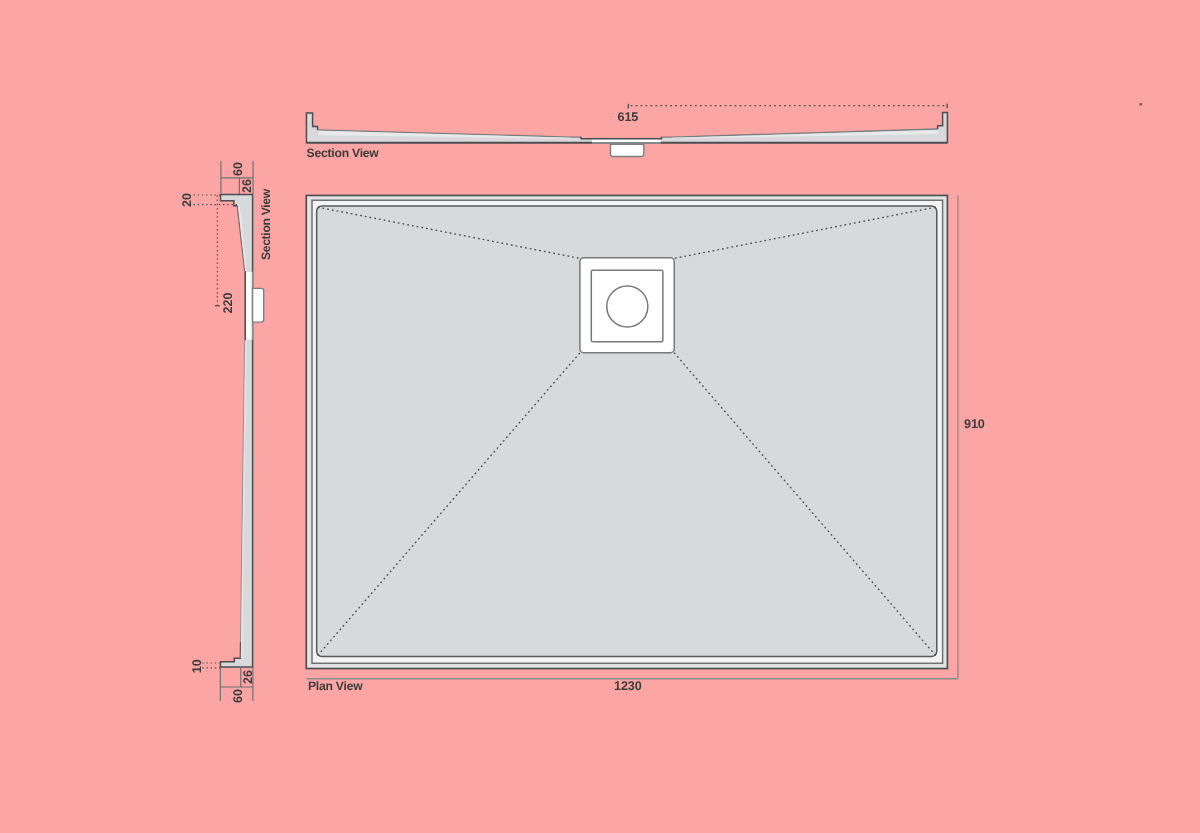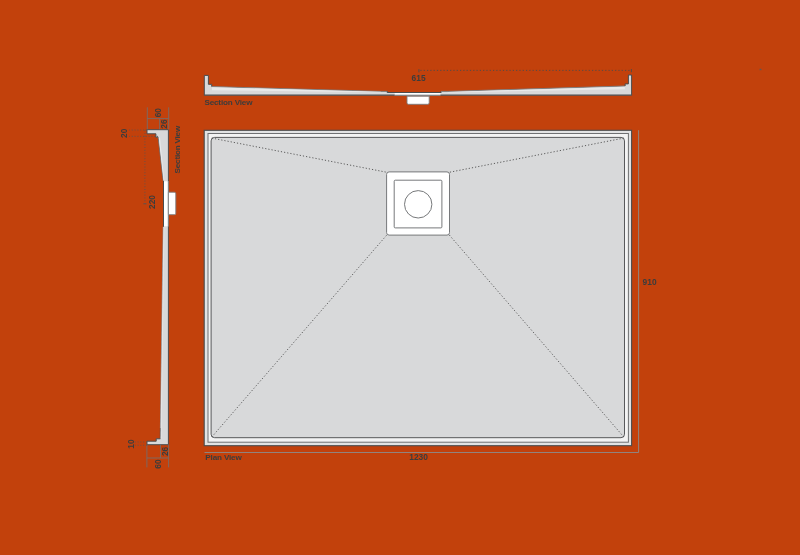--- a/index.html
+++ b/index.html
@@ -1,16 +1,16 @@
 <!DOCTYPE html>
 <html><head>
 <meta charset="utf-8">
 <style>
   html,body{margin:0;padding:0;background:#ffffff;}
-  .page{width:800px;height:555px;position:relative;background:#c2410c;}
+  .page{width:800px;height:555px;position:relative;background:#fca5a5;}
   text{font-family:"Liberation Sans",sans-serif;fill:#3c3c3c;}
 </style>
 </head>
 <body>
 
 <div class="page">
 <svg width="800" height="555" viewBox="0 0 800 555" xmlns="http://www.w3.org/2000/svg">
 
   <g>
     <path d="M204.3,75.4 H208.4 V84.3 H211.7 V86.6 L380.6,91.4 H387.3 V92.0 H441.0 V91.4 H447.7 L625.1,86.0 V83.9 H628.4 V75.0 H631.6 V95.2 H204.3 Z" fill="#d8d9da" stroke="none"></path>

